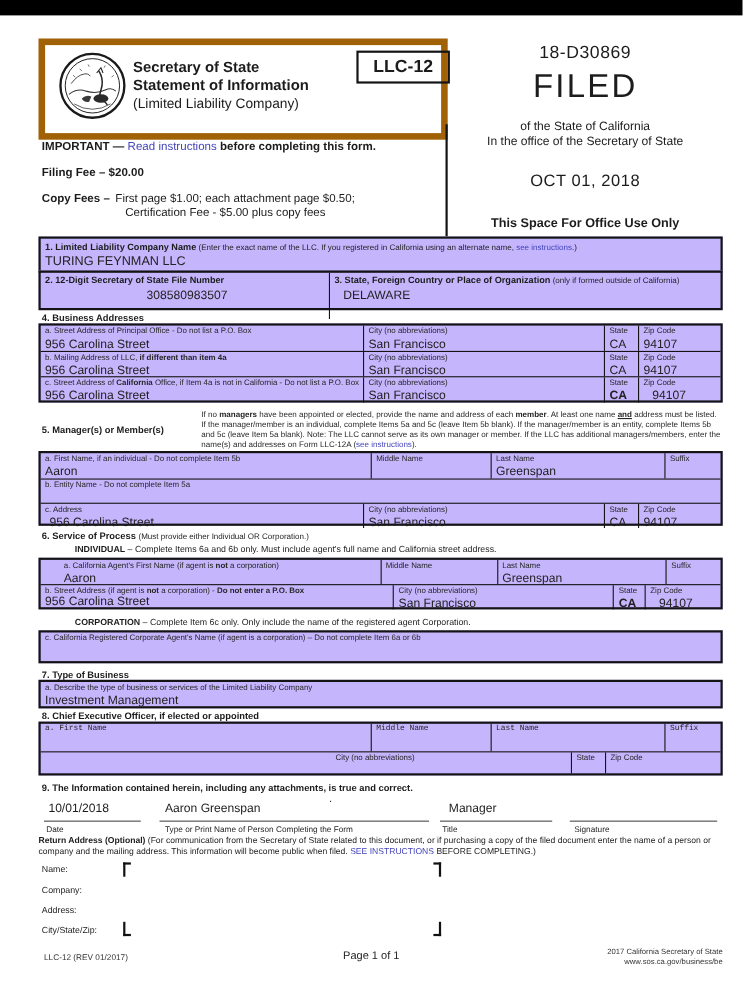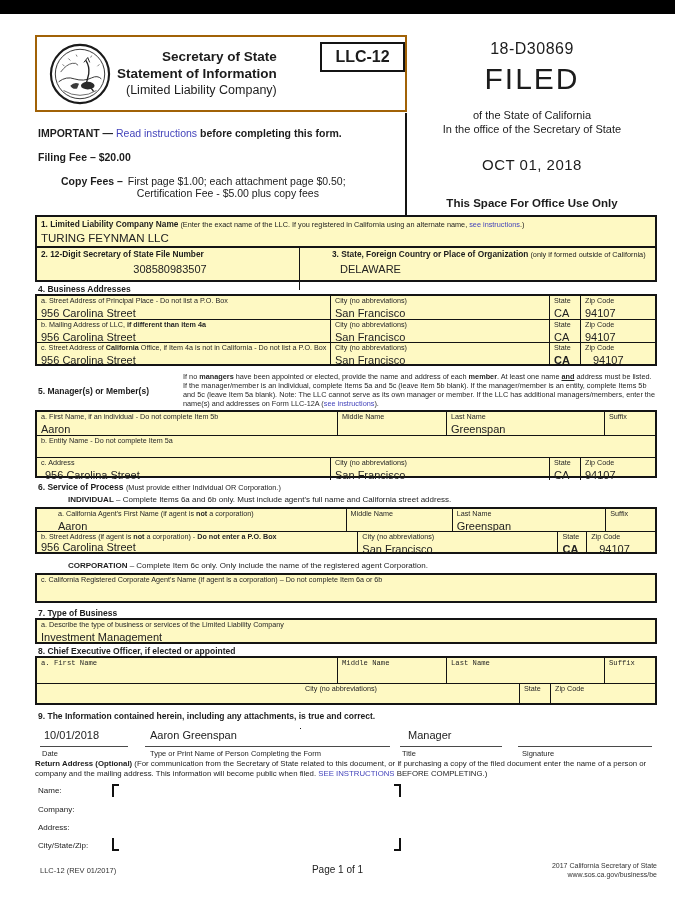--- a/index.html
+++ b/index.html
@@ -2,21 +2,21 @@
 <html><head>
 <meta charset="utf-8">
 <title>LLC-12</title>
 <style>
   html,body{margin:0;padding:0;background:#fff;}
   body{width:675px;height:900px;position:relative;overflow:hidden;
        font-family:"Liberation Sans","DejaVu Sans",sans-serif;color:#1c1c1c;}
   .abs{position:absolute;}
   .blackbar{left:0;top:0;width:675px;height:14px;background:#000;}
   
-  .title-box{left:35px;top:35px;width:372px;height:77px;border:2px solid #a16207;box-sizing:border-box;background:#fff;text-align:right;}
+  .title-box{left:35px;top:35px;width:372px;height:92px;border:6px solid #a16207;box-sizing:border-box;background:#fff;}
   .seal{position:absolute;left:12px;top:6px;width:62px;height:62px;}
   .title-text{position:absolute;left:80px;top:11px;line-height:17px;}
   .t-bold{font-size:13.5px;font-weight:bold;}
   .t-reg{font-size:12.5px;}
   .llc12-box{position:absolute;left:283px;top:5px;width:85px;height:30px;border:2px solid #141414;box-sizing:border-box;
              display:flex;align-items:center;justify-content:center;font-size:16px;font-weight:bold;}
   .fees-divider{left:405px;top:113px;width:2px;height:102px;background:#141414;}
   .fee-line{left:38px;width:365px;font-size:10.5px;}
   .fee-bold{font-weight:bold;}
   .copy-fees{display:flex;}
@@ -24,21 +24,21 @@
   .copy-fees .cf-body div:last-child{margin-left:9px;}
   a.link, .link{color:#4444bb;text-decoration:none;cursor:pointer;}
   
   .stamp{left:407px;top:35px;width:250px;height:180px;text-align:center;}
   .stamp-number{position:absolute;left:0;top:5px;width:100%;font-size:16px;letter-spacing:.5px;}
   .stamp-filed{position:absolute;left:0;top:27px;width:100%;font-size:30px;letter-spacing:2px;}
   .stamp-office{position:absolute;left:0;top:74px;width:100%;font-size:11px;line-height:13.5px;}
   .stamp-date{position:absolute;left:0;top:121px;width:100%;font-size:15px;letter-spacing:.5px;}
   .stamp-space{position:absolute;left:0;top:162px;width:100%;font-size:11.5px;font-weight:bold;}
   
-  .box{left:35px;width:622px;border:2px solid #141414;box-sizing:border-box;background:#fef9c3;}
+  .box{left:35px;width:622px;border:2px solid #141414;box-sizing:border-box;background:#c4b5fd;}
   .frow{display:flex;border-top:1px solid #141414;box-sizing:border-box;}
   .frow:first-child{border-top:none;}
   .fcell{border-right:1px solid #141414;box-sizing:border-box;padding:1px 0 0 4px;overflow:hidden;position:relative;}
   .fcell:last-child{border-right:none;}
   .flabel{font-size:7.2px;line-height:8.5px;color:#262626;white-space:nowrap;}
   .fvalue{font-size:11px;line-height:12px;color:#222;white-space:nowrap;margin-top:1px;}
   .sec-head{font-size:8.5px;font-weight:bold;left:38px;white-space:nowrap;}
   .sec-head .paren{font-weight:normal;font-size:7.3px;margin-top:31px;}
   .item1-label{font-size:8.3px;font-weight:bold;}
   .item1-label .paren{font-weight:normal;font-size:7.3px;}
@@ -88,21 +88,21 @@
     <span>LLC-12</span>
   </div>
 </div>
 
 <div class="abs fees-divider"></div>
 
 <div class="abs fee-line" style="top:127px;">
   <span class="fee-bold">IMPORTANT — </span><span class="link">Read instructions</span><span class="fee-bold"> before completing this form.</span>
 </div>
 <div class="abs fee-line fee-bold" style="top:151px;">Filing Fee – $20.00</div>
-<div class="abs fee-line copy-fees" style="top:175px;margin-left:23px;">
+<div class="abs fee-line copy-fees" style="top:175px;">
   <div class="cf-label">Copy Fees –</div>
   <div class="cf-body">
     <div>First page $1.00; each attachment page $0.50;</div>
     <div>Certification Fee - $5.00 plus copy fees</div>
   </div>
 </div>
 
 <div class="abs stamp">
   <div class="stamp-number">18-D30869</div>
   <div class="stamp-filed">FILED</div>
@@ -117,40 +117,40 @@
 <div class="abs box" style="top:215px;height:33px;">
   <div style="padding:2px 0 0 4px;">
     <div class="item1-label">
       <span>1.  Limited Liability Company Name</span><span class="paren"> (Enter the exact name of the LLC.  If you registered in California using an alternate name, </span><span class="paren link">see instructions</span><span class="paren">.)</span>
     </div>
     <div class="fvalue" style="font-size:11.5px;margin-top:3px;">TURING FEYNMAN LLC</div>
   </div>
 </div>
 
 <div class="abs box" style="top:246px;height:36px;">
-  <div class="frow" style="height:42px;gap:28px;">
+  <div class="frow" style="height:42px;">
     <div class="fcell" style="width:263px;">
       <div class="item1-label">2.  12-Digit Secretary of State File Number</div>
       <div class="fvalue center" style="margin-top:4px;">308580983507</div>
     </div>
     <div class="fcell" style="flex:1;">
       <div class="item1-label">
         <span>3.  State, Foreign Country or Place of Organization</span><span class="paren"> (only if formed outside of California)</span>
       </div>
       <div class="fvalue" style="margin-top:4px;padding-left:8px;">DELAWARE</div>
     </div>
   </div>
 </div>
 
 <div class="abs sec-head" style="top:284px;">4.  Business Addresses</div>
 <div class="abs box" style="top:294px;height:72px;">
 
   <div class="frow" style="height:23px;">
     <div class="fcell" style="width:294px;">
-      <div class="flabel"><span>a. Street Address of Principal Place - Do not list a P.O. Box</span><b></b><span></span></div>
+      <div class="flabel"><span>a. Street Address of Principal Office - Do not list a P.O. Box</span><b></b><span></span></div>
       <div class="fvalue">956 Carolina Street</div>
     </div>
     <div class="fcell" style="width:219px;">
       <div class="flabel">City (no abbreviations)</div>
       <div class="fvalue">San Francisco</div>
     </div>
     <div class="fcell" style="width:31px;">
       <div class="flabel">State</div>
       <div class="fvalue">CA</div>
     </div>

